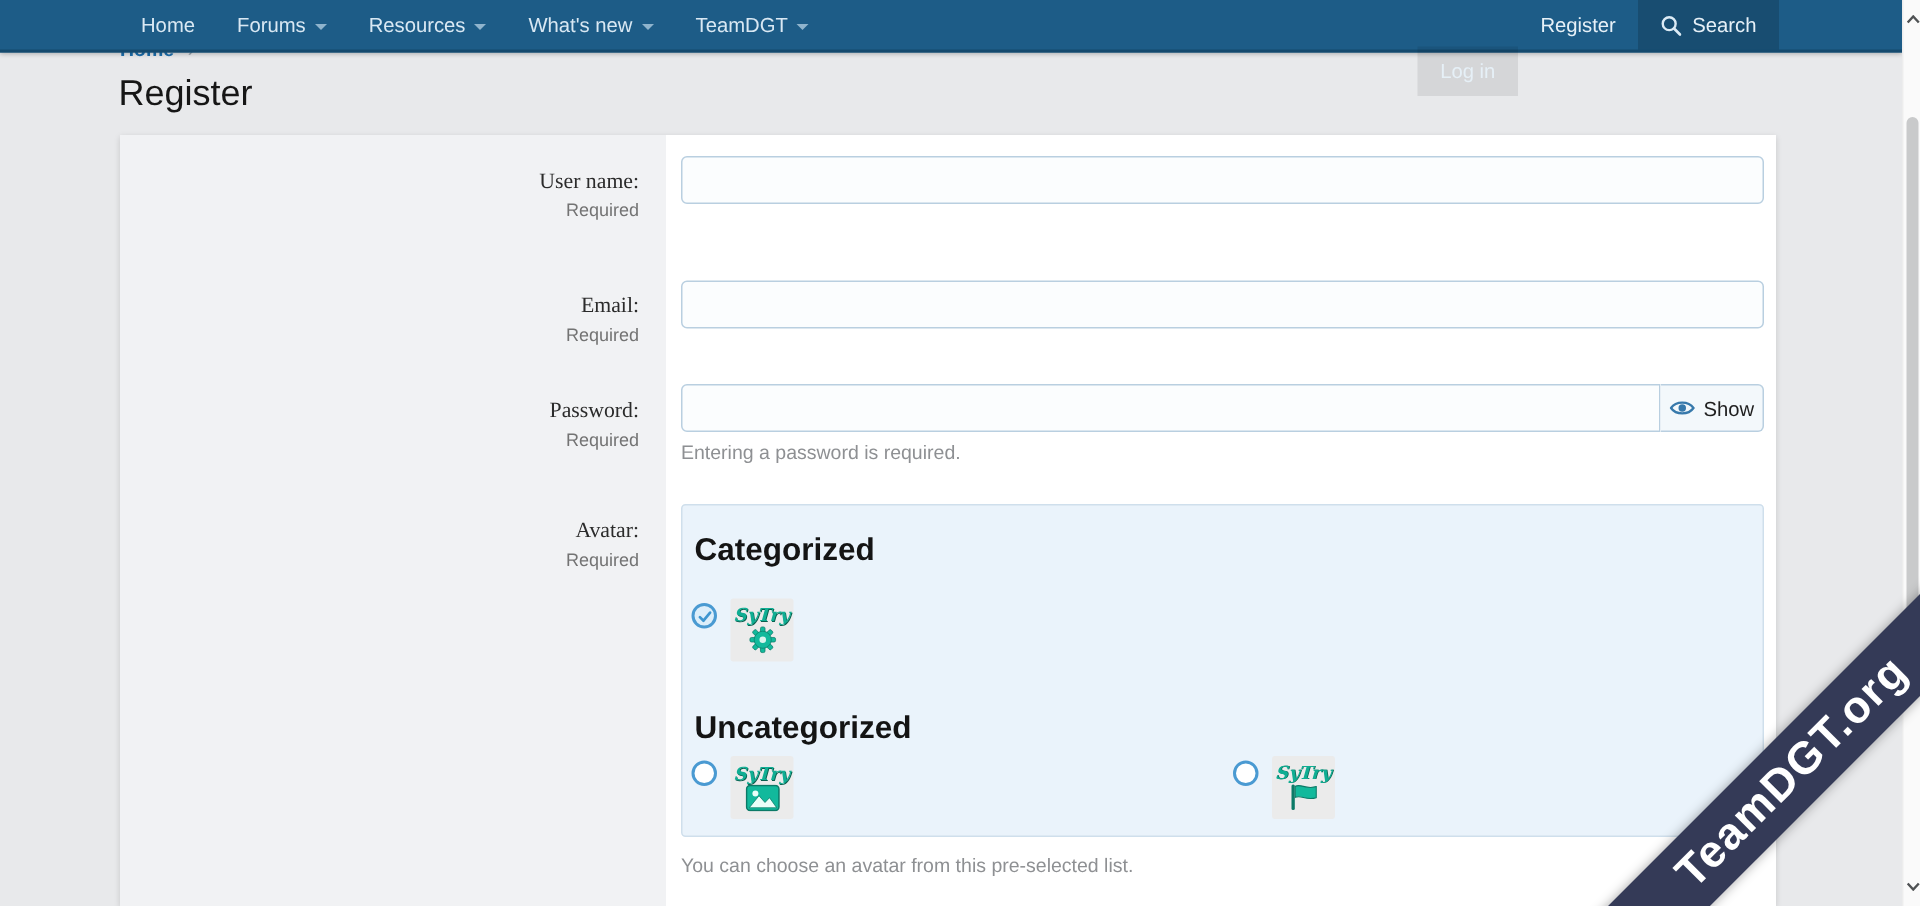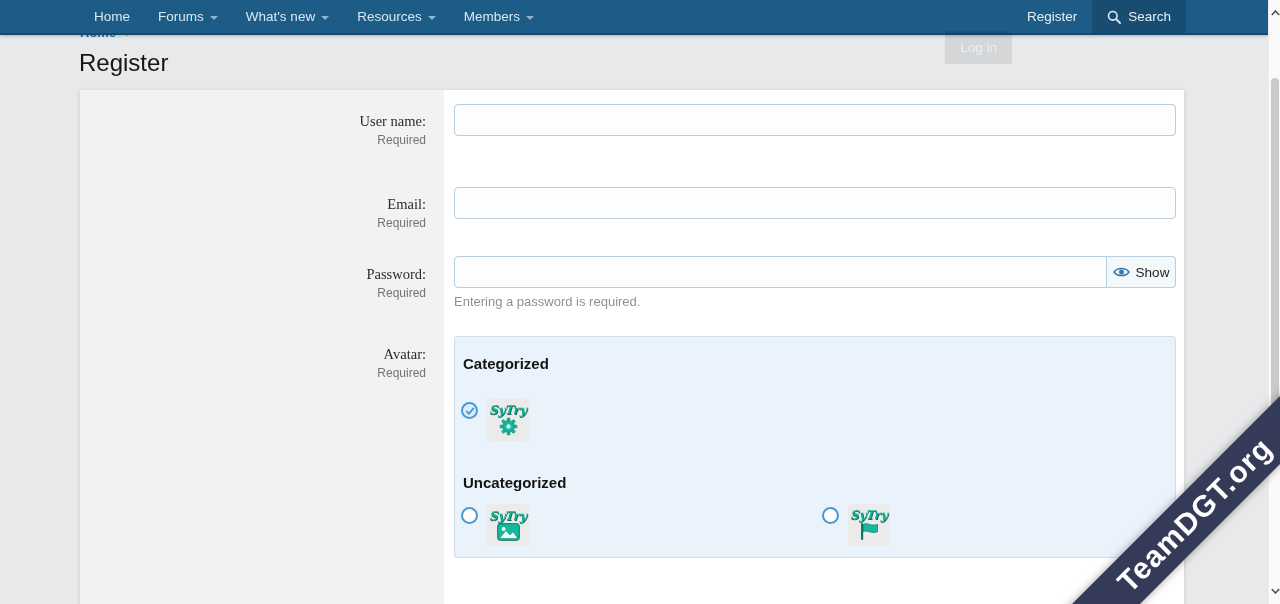--- a/index.html
+++ b/index.html
@@ -83,21 +83,21 @@
     gap:6px; font-size:13.5px; color:#1f1f1f; cursor:pointer;
   }
 
   
   .avatar-panel {
     position:absolute; left:374px; top:246px; width:722px; height:222px;
     background:#eaf3fb; border:1px solid #cfdfec; border-radius:3px;
   }
   .group-heading {
     position:absolute; left:8px;
-    font-size:15px; font-weight:bold; color:#141414;
+    font-size:21px; font-weight:bold; color:#141414;
   }
   .opt { position:absolute; display:flex; align-items:flex-start; gap:9px; cursor:pointer; }
   .radio {
     width:17px; height:17px; border-radius:50%;
     border:2px solid #4a9ad2; background:#ffffff; margin-top:3px;
     display:flex; align-items:center; justify-content:center; flex:none;
   }
   .radio.checked { background:#ddeefa; }
   .tile {
     width:42px; height:42px; background:#ebebeb; border-radius:2px;
@@ -139,29 +139,29 @@
 <div class="navbar">
   <div class="nav-left">
     <div class="nav-item">
       <span>Home</span>
     </div>
     <div class="nav-item">
       <span>Forums</span>
       <span class="caret"></span>
     </div>
     <div class="nav-item">
+      <span>Resources</span>
+      <span class="caret"></span>
+    </div>
+    <div class="nav-item">
       <span>What's new</span>
       <span class="caret"></span>
     </div>
     <div class="nav-item">
-      <span>Resources</span>
-      <span class="caret"></span>
-    </div>
-    <div class="nav-item">
-      <span>Members</span>
+      <span>TeamDGT</span>
       <span class="caret"></span>
     </div>
   </div>
   <div class="nav-right">
     <div class="nav-btn login">
       <span>Log in</span>
     </div>
     <div class="nav-btn">
       <span>Register</span>
     </div>
@@ -260,20 +260,21 @@
         <span class="sytry">SyTry</span>
         <span style="display:flex;">
           <svg width="20" height="19" viewBox="0 0 20 19">
             <rect x="2" y="1" width="2.2" height="17" rx="1" fill="#0b7a67"></rect>
             <path d="M4.5 2.2 C8.5 0.2, 11.5 4.6, 18.5 2.4 L18.5 9.8 C11.5 12, 8.5 7.6, 4.5 9.6 Z" fill="#12b99c" stroke="#0b7a67" stroke-width="0.7"></path>
           </svg>
         </span>
       </span>
     </div>
   </div>
+  <div class="help" style="top:479px;">You can choose an avatar from this pre-selected list.</div>
 </div>
 
 <div class="ribbon">
   <span>TeamDGT.org</span>
 </div>
 
 <div class="scrollbar">
   <div class="sb-arrow sb-up">
     <svg width="9" height="6" viewBox="0 0 9 6">
         <polyline points="0.8,5 4.5,1 8.2,5" fill="none" stroke="#4f5254" stroke-width="1.6"></polyline>

